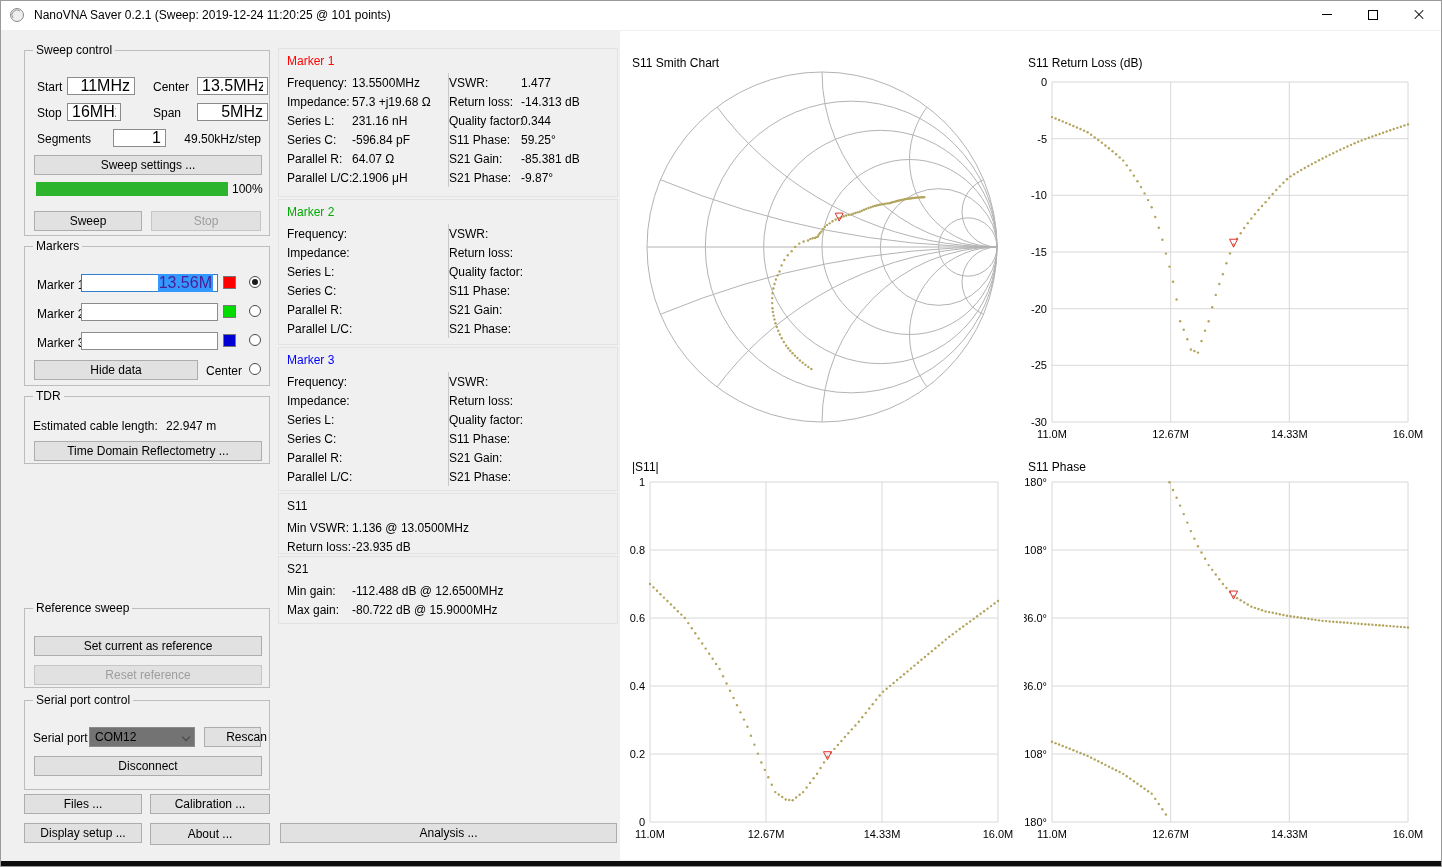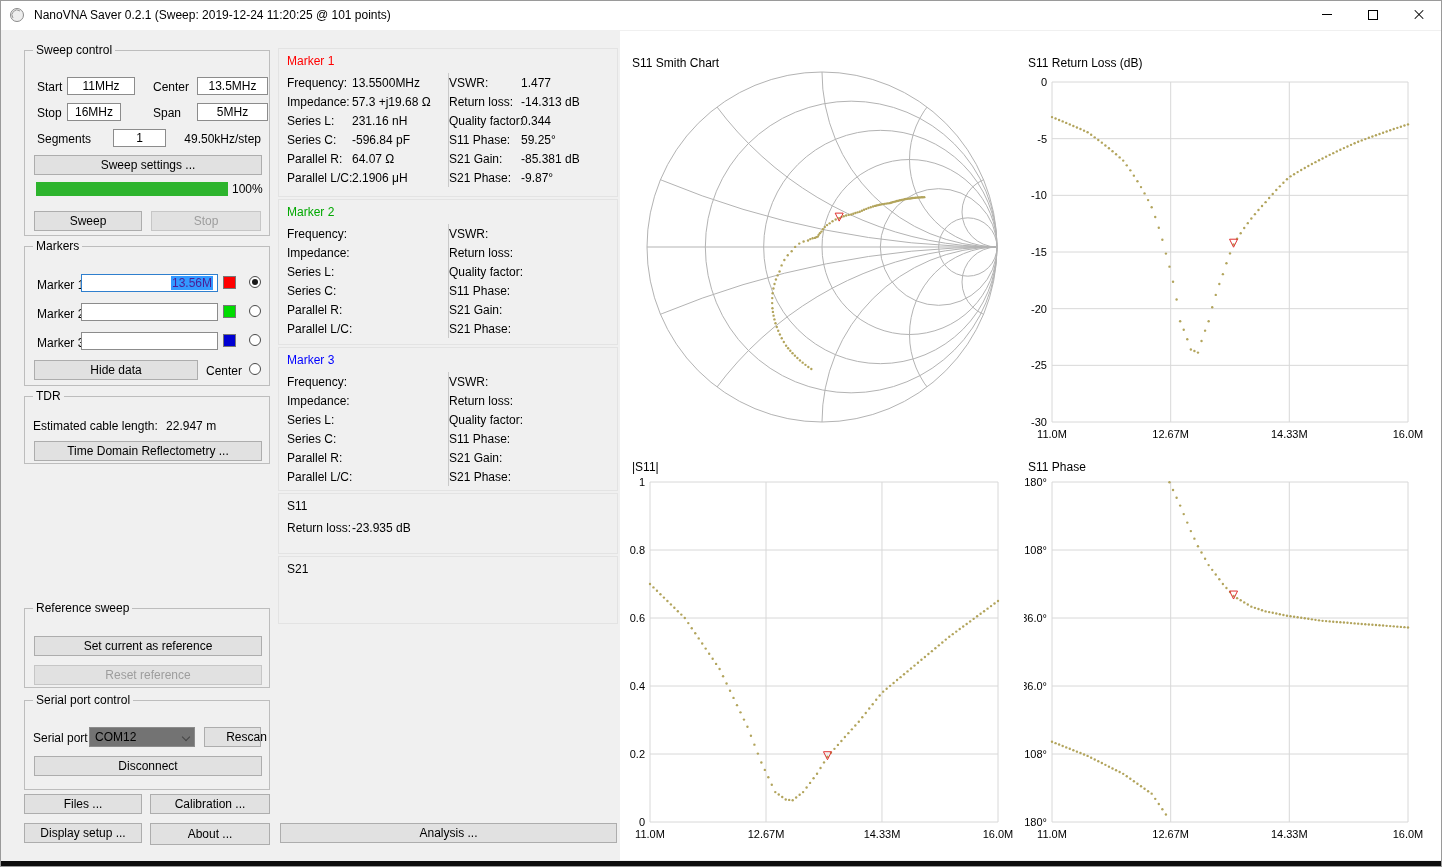--- a/index.html
+++ b/index.html
@@ -17,21 +17,21 @@
   .glyph-close{width:12px;height:12px;position:relative;}
   .glyph-close::before,.glyph-close::after{content:"";position:absolute;left:0;top:5px;width:12px;height:1px;background:#000;}
   .glyph-close::before{transform:rotate(45deg);}
   .glyph-close::after{transform:rotate(-45deg);}
   
   .gbox{position:absolute;border:1px solid #bdbdbd;background:#f0f0f0;}
   .legend{position:absolute;top:-8px;left:8px;background:#f0f0f0;padding:0 3px;white-space:nowrap;}
   .lbl{position:absolute;white-space:nowrap;line-height:14px;}
   .btn{position:absolute;background:#e1e1e1;border:1px solid #adadad;display:flex;align-items:center;justify-content:center;white-space:nowrap;cursor:default;}
   .btn.disabled{color:#9d9d9d;border-color:#c6c6c6;}
-  .tb{position:absolute;background:#fff;border:1px solid #8c8c8c;font-size:12px;padding:0 4px;text-align:center;
+  .tb{position:absolute;background:#fff;border:1px solid #8c8c8c;font-size:16px;padding:0 4px;text-align:right;
       font-family:"Liberation Sans","DejaVu Sans",sans-serif;}
   div.tb{display:flex;align-items:center;justify-content:flex-end;}
   .tb.focused{border-color:#2f7fce;}
   .sel{color:#4c1d95;padding:0 1px;}
   .swatch{position:absolute;width:13px;height:13px;border:1px solid #777;}
   .radio{position:absolute;width:12px;height:12px;border:1px solid #4a4a4a;border-radius:50%;background:#fff;}
   .radio.checked::after{content:"";position:absolute;left:2px;top:2px;width:6px;height:6px;border-radius:50%;background:#1a1a1a;}
   .progress{position:absolute;height:14px;background:#e6e6e6;}
   .progress .fill{width:100%;height:100%;}
   .combo{position:absolute;background:#737373;border:1px solid #8c8c8c;display:flex;align-items:center;padding:0 18px 0 5px;}
@@ -330,28 +330,42 @@
           <span class="mv"></span>
         </div>
     </div>
   </div>
 </section>
 
 <section class="mblock" style="top:493px;height:61px;">
   <div class="mk-title">S11</div>
   <div class="sumrows">
     <div class="mrow">
+        <span class="ml">Min VSWR:</span>
+        <span class="mv">1.136 @ 13.0500MHz</span>
+      </div>
+    <div class="mrow">
         <span class="ml">Return loss:</span>
         <span class="mv">-23.935 dB</span>
       </div>
   </div>
 </section>
 
 <section class="mblock" style="top:556px;height:68px;">
   <div class="mk-title">S21</div>
+  <div class="sumrows">
+    <div class="mrow">
+        <span class="ml">Min gain:</span>
+        <span class="mv">-112.488 dB @ 12.6500MHz</span>
+      </div>
+    <div class="mrow">
+        <span class="ml">Max gain:</span>
+        <span class="mv">-80.722 dB @ 15.9000MHz</span>
+      </div>
+  </div>
 </section>
 
 <div class="charts-bg"></div>
 
 <div class="chart-panel" id="chart-smith" style="left:628px;top:48px;width:390px;height:400px;">
   <div class="chart-title">S11 Smith Chart</div>
 <svg width="390" height="400">
       <defs>
         <clipPath id="smithclip">
           <circle cx="194" cy="199" r="175"></circle>

